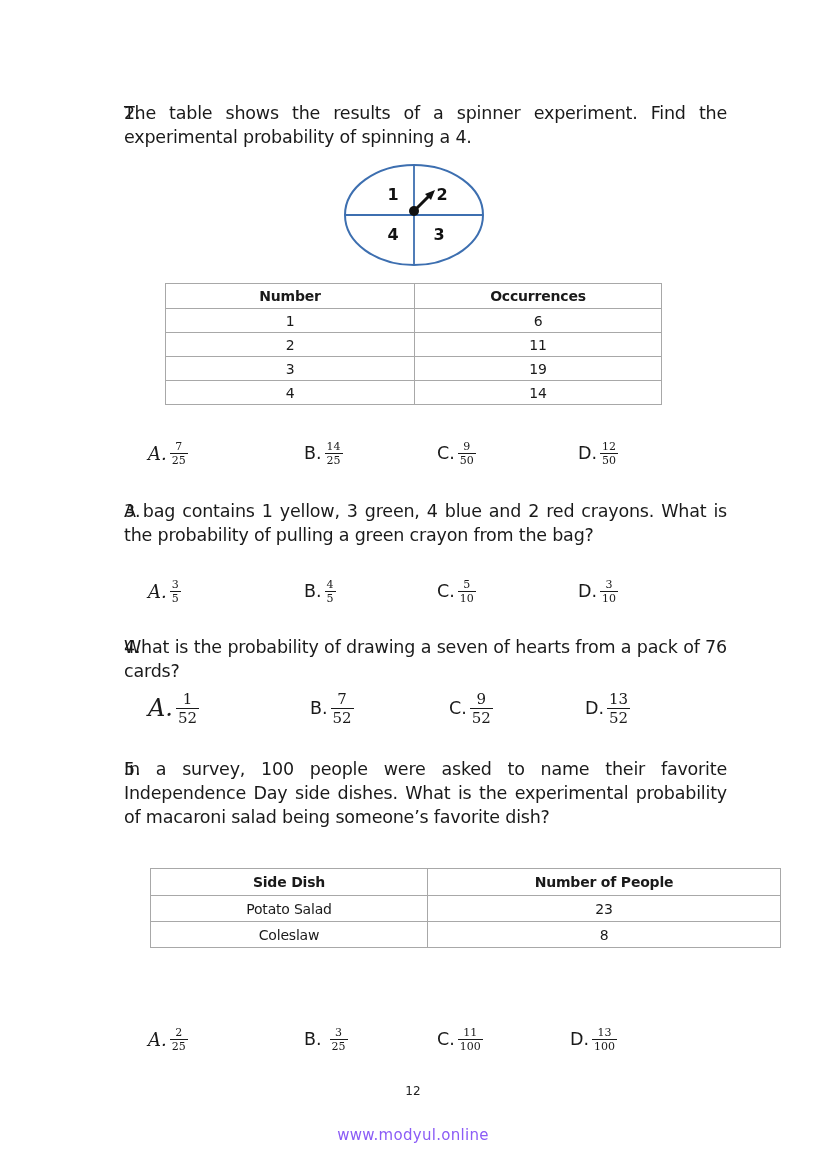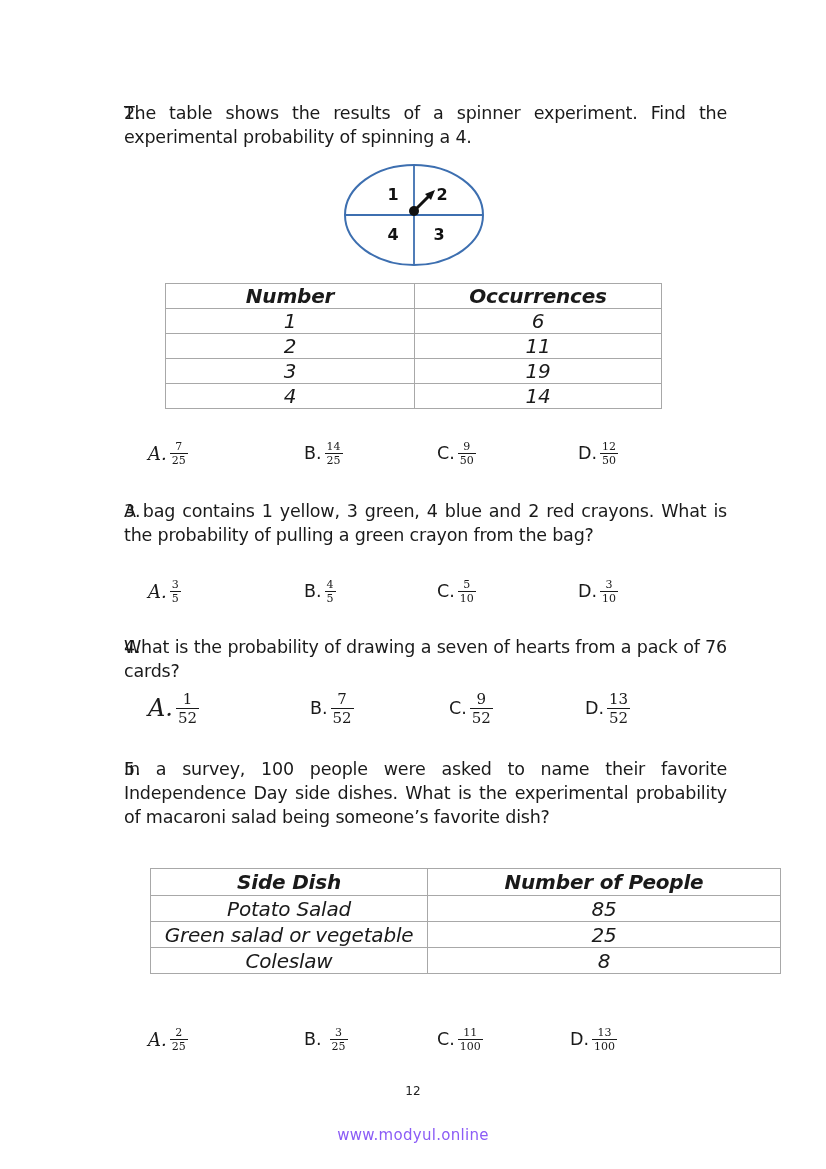--- a/index.html
+++ b/index.html
@@ -9,21 +9,21 @@
   }
   .q {
     position: absolute; left: 124px; width: 603px;
     font-size: 17.5px; line-height: 24px; letter-spacing: -0.2px;
   }
   .q .num { position: absolute; left: 0; top: 0; }
   .q .text { text-align: justify; }
   .spinner { position: absolute; left: 343px; top: 163px; width: 142px; height: 104px; }
   table.dt {
     position: absolute; border-collapse: collapse;
-    font-size: 20px; letter-spacing: -0.2px; font-style: italic;
+    font-size: 14px; letter-spacing: -0.2px;
   }
   table.dt td, table.dt th {
     border: 1.5px solid #a8a8a8; text-align: center; padding: 0; font-weight: normal;
   }
   table.dt th { font-weight: bold; }
   .opts { position: absolute; left: 148px; width: 500px; height: 44px; }
   .opt { position: absolute; top: 0; display: flex; align-items: center; height: 44px; }
   .opt .lbl { font-size: 17.5px; margin-right: 3px; }
   .opt .lbl.ital { font-family: "DejaVu Serif", serif; font-style: italic; font-size: 18px; }
   .frac { display: inline-flex; flex-direction: column; align-items: center; font-family: "DejaVu Serif", serif; font-size: 11px; line-height: 13px; }
@@ -204,25 +204,21 @@
 </div>
 
 <table class="dt" style="left:150px; top:868px; width:631px;">
   <tbody>
       <tr style="height:27px;">
     <th style="width:276px;">Side Dish</th>
     <th>Number of People</th>
   </tr>
   <tr style="height:26px;margin-top:44px;">
     <td>Potato Salad</td>
-    <td>85</td>
-  </tr>
-  <tr style="height:26px;">
-    <td>Green salad or vegetable</td>
-    <td>25</td>
+    <td>23</td>
   </tr>
   <tr style="height:26px;">
     <td>Coleslaw</td>
     <td>8</td>
   </tr>
 </tbody>
   </table>
 
 <div class="opts" style="top:1017px;">
   <div class="opt" style="left:0;">

